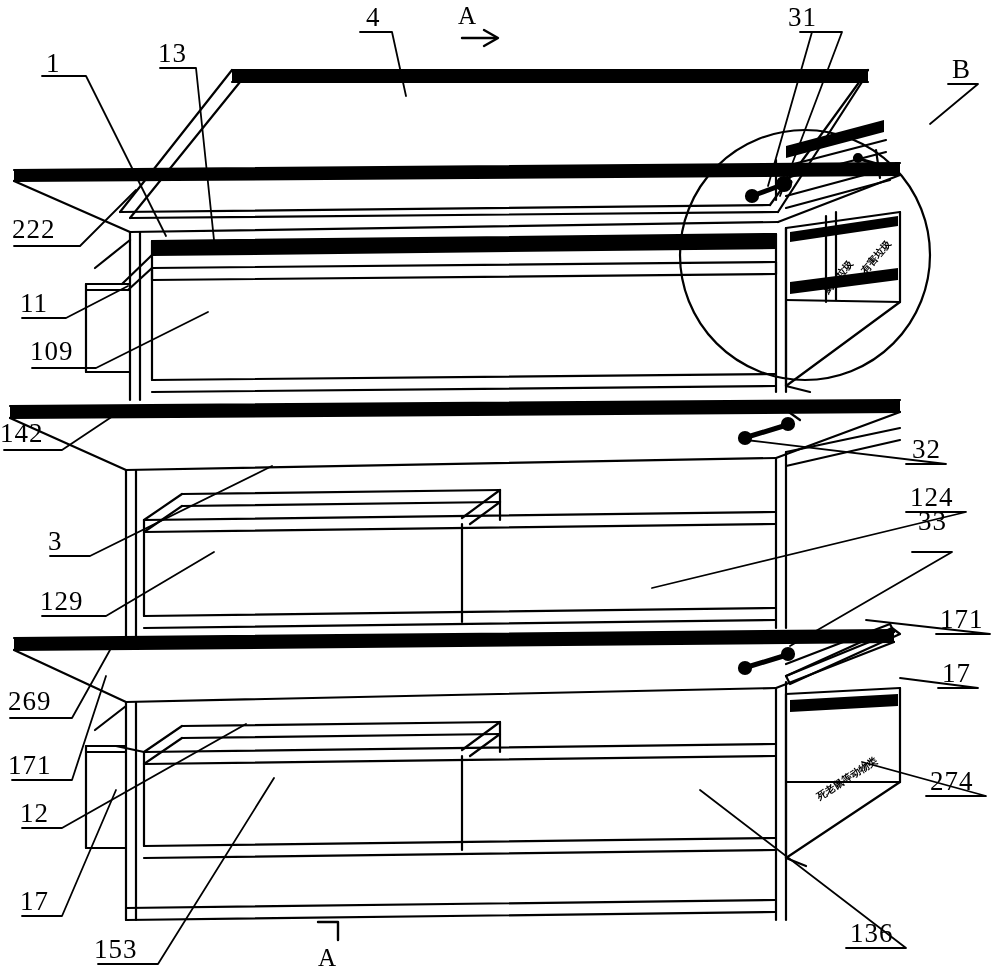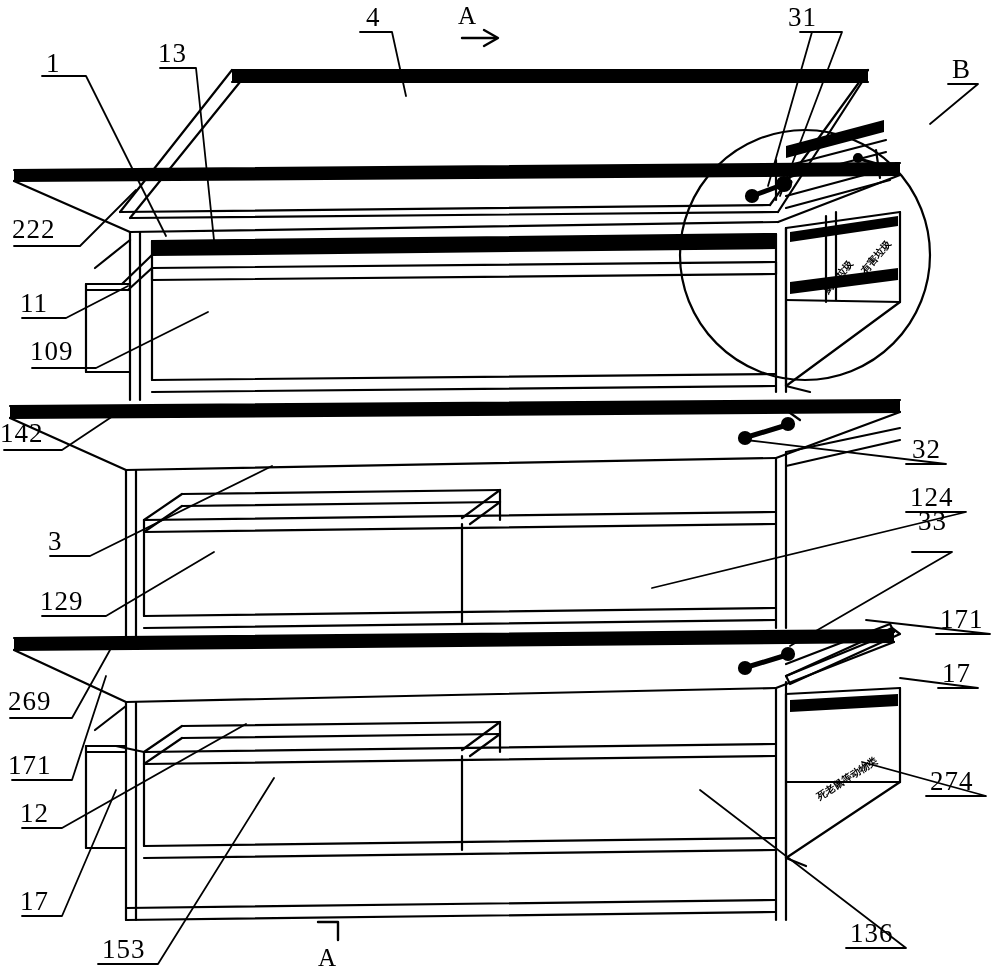--- a/index.html
+++ b/index.html
@@ -265,21 +265,21 @@
   <span class="ref" style="left:12px;top:216px">222</span>
   <span class="ref" style="left:20px;top:290px">11</span>
   <span class="ref" style="left:30px;top:338px">109</span>
   <span class="ref" style="left:0px;top:420px">142</span>
   <span class="ref" style="left:48px;top:528px">3</span>
   <span class="ref" style="left:40px;top:588px">129</span>
   <span class="ref" style="left:8px;top:688px">269</span>
   <span class="ref" style="left:8px;top:752px">171</span>
   <span class="ref" style="left:20px;top:800px">12</span>
   <span class="ref" style="left:20px;top:888px">17</span>
-  <span class="ref" style="left:102px;top:936px">153</span>
+  <span class="ref" style="left:94px;top:936px">153</span>
   <span class="ref" style="left:912px;top:436px">32</span>
   <span class="ref" style="left:910px;top:484px">124</span>
   <span class="ref" style="left:918px;top:508px">33</span>
   <span class="ref" style="left:940px;top:606px">171</span>
   <span class="ref" style="left:942px;top:660px">17</span>
   <span class="ref" style="left:930px;top:768px">274</span>
   <span class="ref" style="left:850px;top:920px">136</span>
 
   <span class="sect" style="left:458px;top:2px">A</span>
   <span class="sect" style="left:318px;top:944px">A</span>

